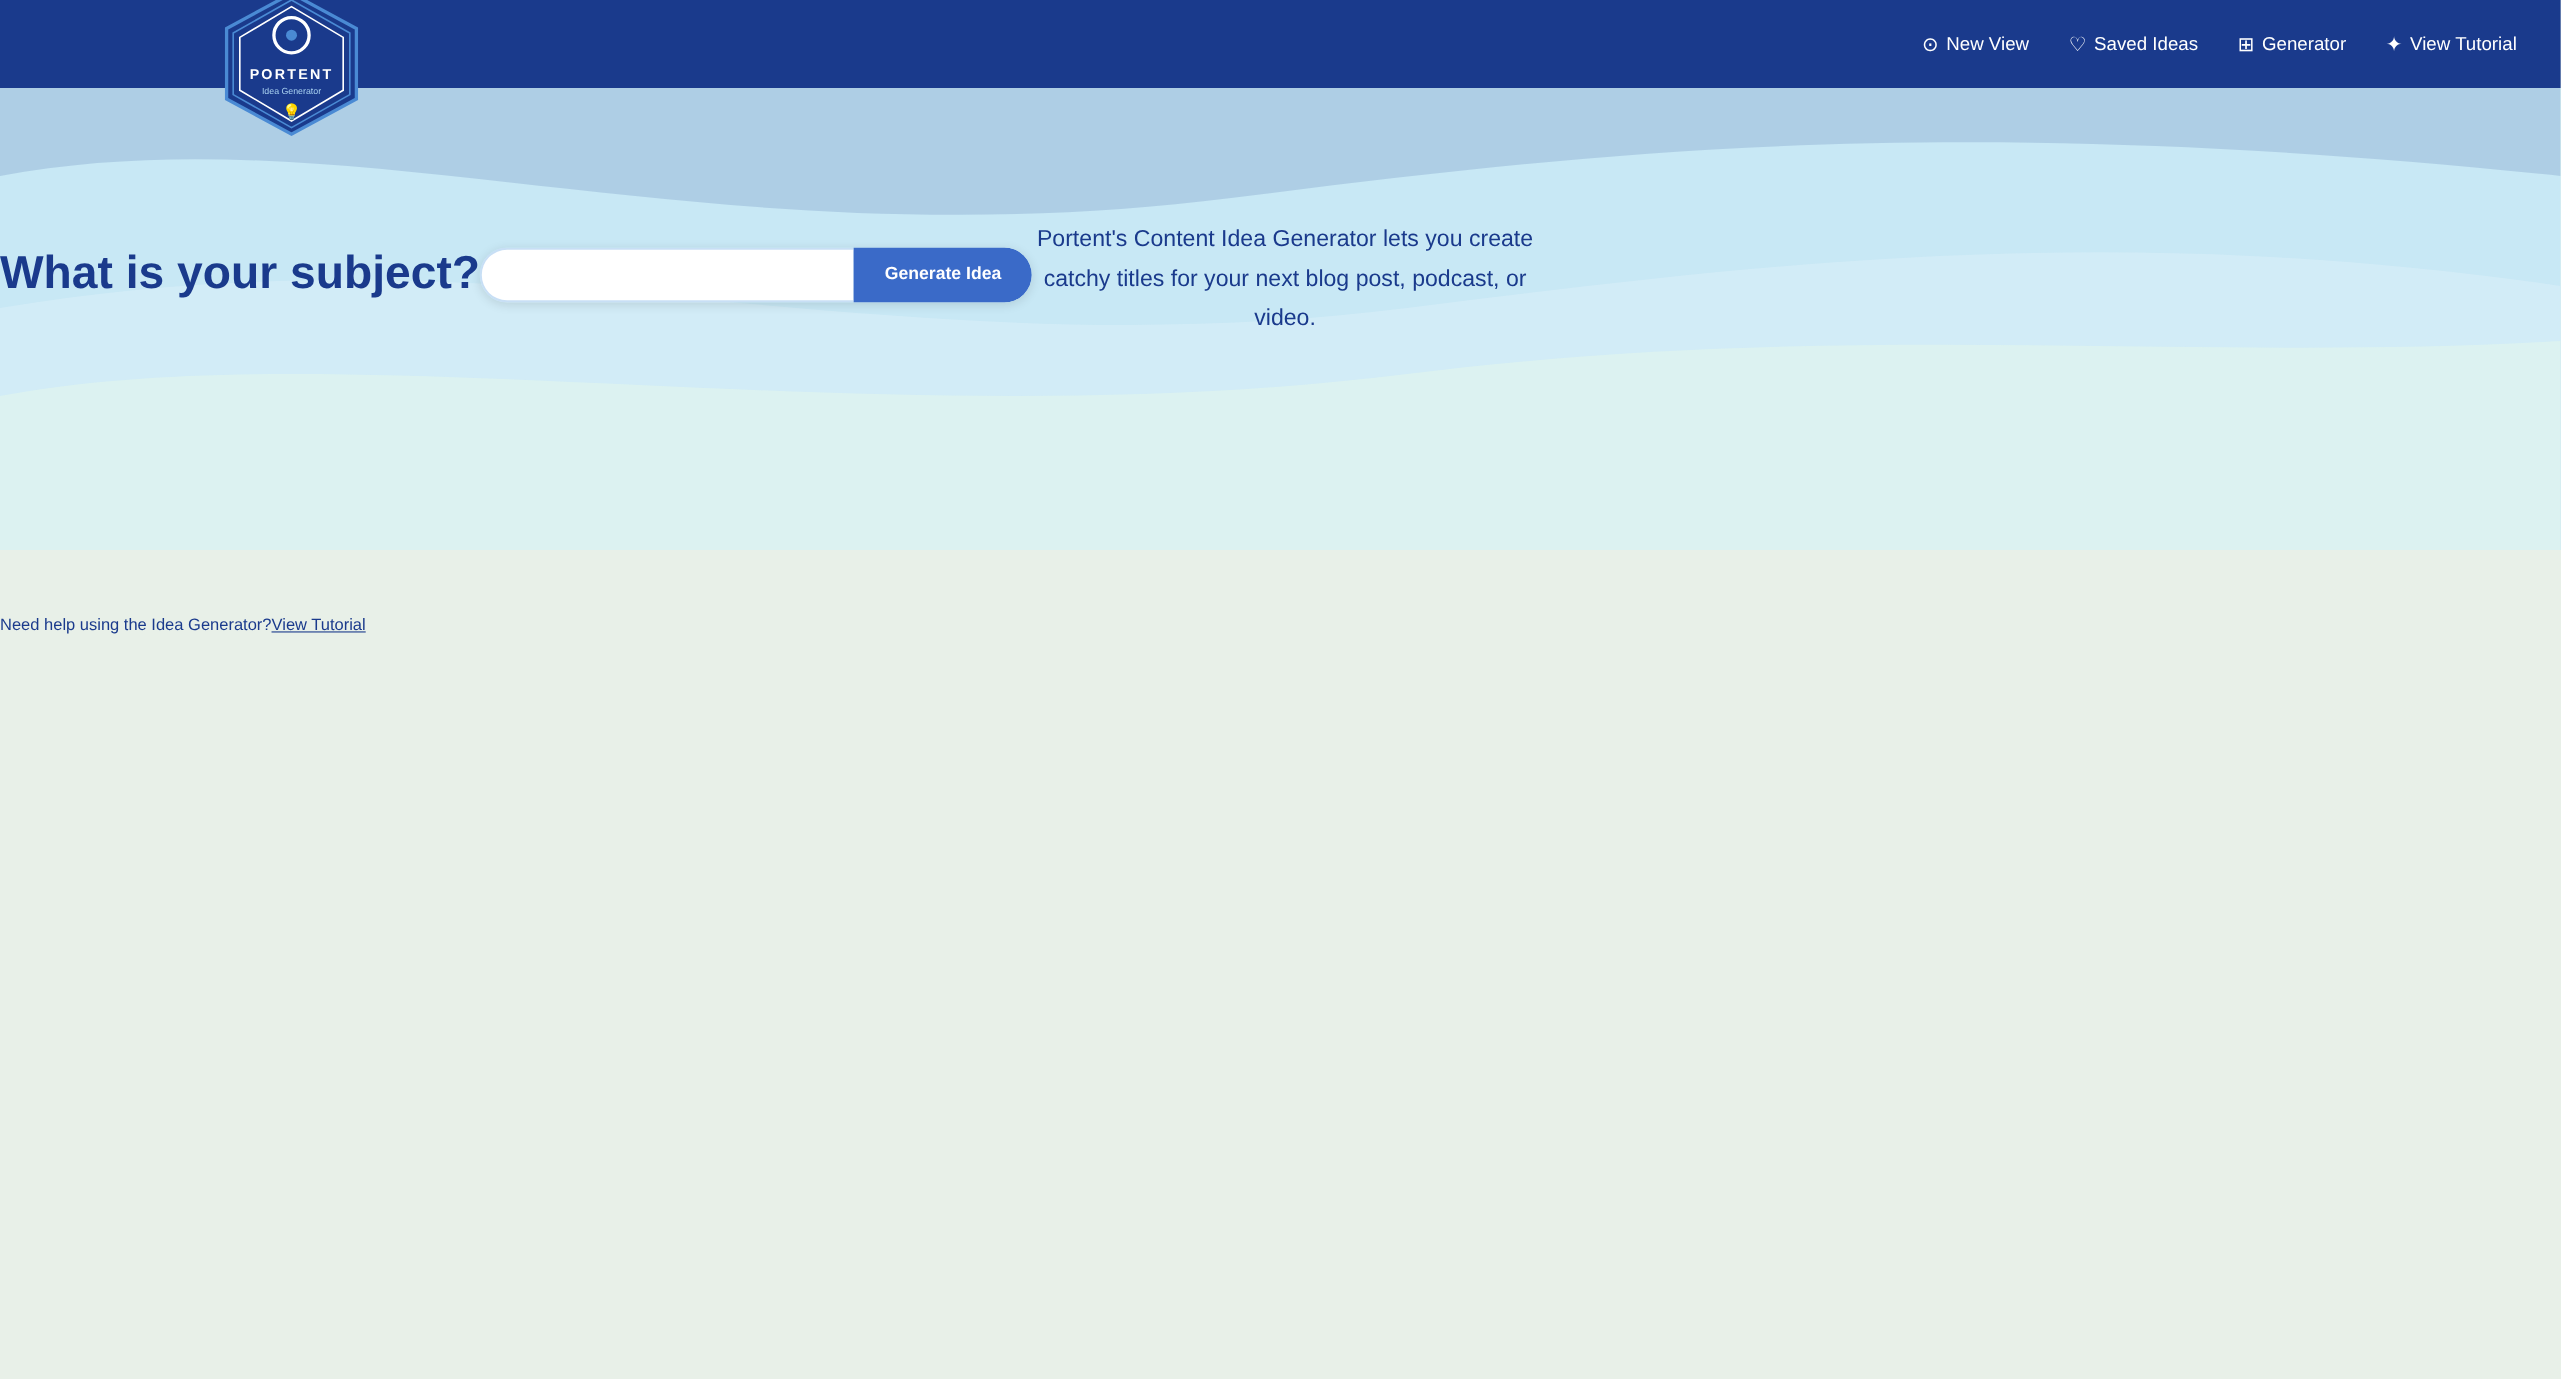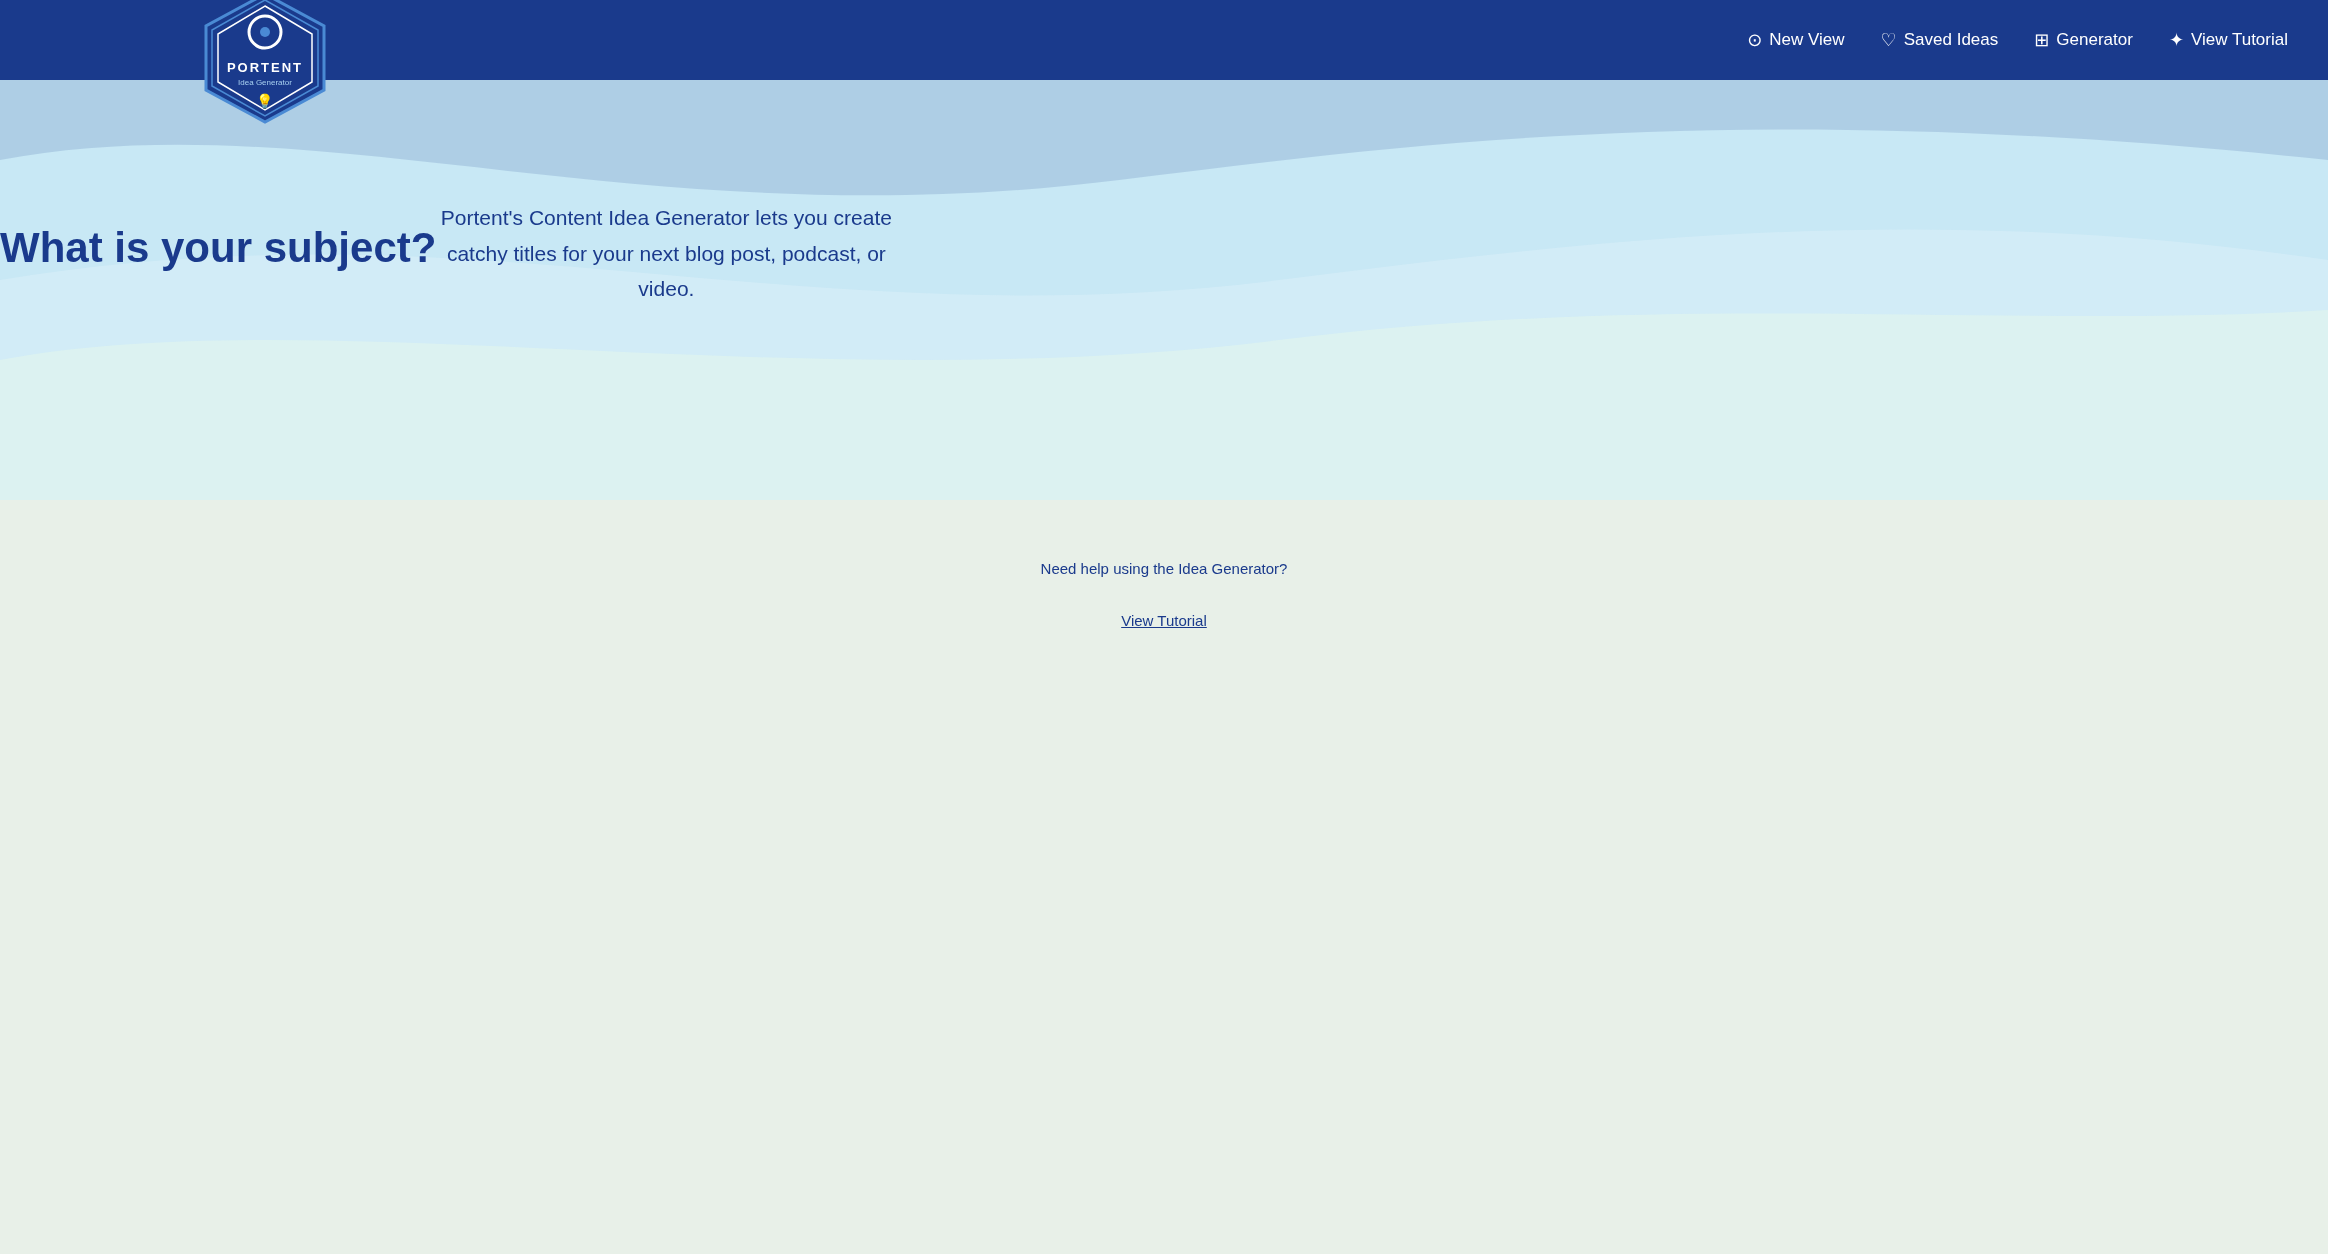--- a/index.html
+++ b/index.html
@@ -98,24 +98,23 @@
       line-height: 1.7;
       max-width: 460px;
     }
     .description-block p { margin-bottom: 16px; }
 
     
     .lower-section {
       background: #e8f0e8;
       min-height: 300px;
       display: flex;
-      flex-direction: column;
-      align-items: center;
+      flex-direction: row;
+      align-items: flex-start;
       padding-top: 60px;
-      gap: 29px;
     }
     .help-text {
       color: #1a3a8c;
       font-size: 15px;
       margin-bottom: 6px;
       text-align: center;
     }
     .tutorial-link {
       color: #1a3a8c;
       font-size: 15px;
@@ -185,20 +184,24 @@
     <path d="M0,80 C200,20 400,160 700,100 C900,60 1100,20 1456,80 L1456,0 L0,0 Z" fill="#1a3a8c" opacity="0.15"></path>
 
     <path d="M0,200 C300,120 500,260 800,200 C1000,160 1200,120 1456,180 L1456,420 L0,420 Z" fill="#d8eff8" opacity="0.6"></path>
 
     <path d="M0,280 C200,220 500,320 800,260 C1050,210 1250,250 1456,230 L1456,420 L0,420 Z" fill="#e0f5ee" opacity="0.7"></path>
   </svg>
 
   <div class="main-content">
     <h1 class="main-title">What is your subject?</h1>
 
+    <div class="input-row">
+      <input class="subject-input" type="text" placeholder="" style="">
+      <button class="generate-btn">Generate Idea</button>
+    </div>
 
     <div class="description-block">
       <p>Portent's Content Idea Generator lets you create catchy titles for your next blog post, podcast, or video.</p>
     </div>
   </div>
 </div>
 
 <div class="lower-section">
   <p class="help-text">Need help using the Idea Generator?</p>
   <a class="tutorial-link" href="#">View Tutorial</a>

